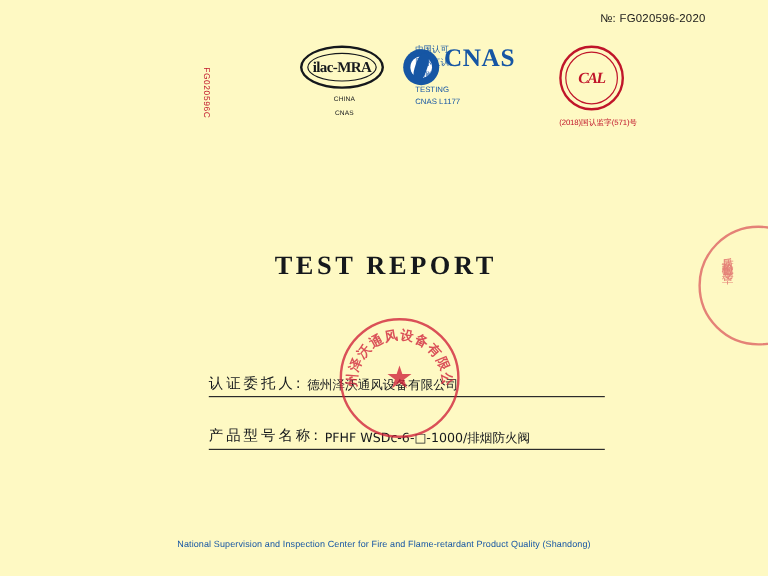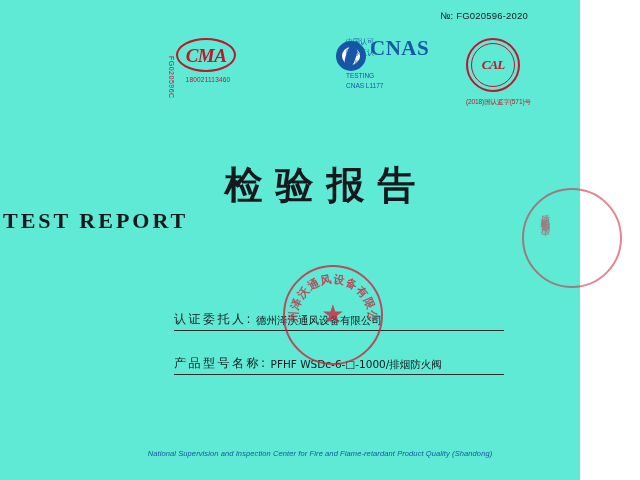--- a/index.html
+++ b/index.html
@@ -8,24 +8,23 @@
     background: #ffffff;
   }
   body {
     width: 640px;
     height: 480px;
     overflow: hidden;
     font-family: "Liberation Serif", serif;
   }
   .page {
     position: relative;
-    width: 560px;
+    width: 640px;
     height: 480px;
-    background: #5eead4;
-    padding-left: 20px;
+    background: #fef9c3;
   }
   
   .report-no {
     position: absolute;
     top: 10px;
     right: 52px;
     font-family: "Liberation Sans", sans-serif;
     font-size: 9.5px;
     color: #1a1a1a;
     letter-spacing: 0.2px;
@@ -223,21 +222,21 @@
     font-size: 38px;
     letter-spacing: 13px;
     color: #15181c;
     text-indent: 13px;
   }
   .title-en {
     position: absolute;
     top: 208px;
     left: 0;
     width: 640px;
-    text-align: left;
+    text-align: center;
     font-family: "Liberation Serif", serif;
     font-weight: bold;
     font-size: 22px;
     letter-spacing: 3px;
     color: #15181c;
     text-indent: 3px;
   }
   
   .fields {
     position: absolute;
@@ -367,41 +366,41 @@
     line-height: 1.2;
     white-space: nowrap;
   }
   .footer-en {
     font-family: "Liberation Sans", sans-serif;
     font-size: 7.5px;
     color: #1656a4;
     letter-spacing: 0.1px;
     margin-top: 3px;
     white-space: nowrap;
-    font-style: italic;
   }
 </style>
 </head>
 <body>
 
 <div class="page">
 
   <div class="report-no">№: FG020596-2020</div>
 
   <div class="logos">
 
     <div class="vcode">FG020596C</div>
 
-    <div class="logo-block cma-wrap">
-      <div class="cma-oval">
-        <span class="cma-text">CMA</span>
+
+    <div class="logo-block mra-wrap">
+      <div class="mra-oval">
+        <span class="mra-text">ilac-MRA</span>
       </div>
-      <div class="cma-code">180021113460</div>
-    </div>
-
+      <div class="mra-sub">CHINA</div>
+      <div class="mra-sub">CNAS</div>
+    </div>
 
     <div class="logo-block cnas-wrap">
       <div class="cnas-mark"></div>
       <div class="cnas-right">
         <div class="cnas-word">CNAS</div>
       </div>
     </div>
     <div style="position:absolute; left:336px; top:-2px; width:60px;">
       <div class="cnas-cn" style="position:absolute; left:10px; top:2px;">中国认可</div>
       <div class="cnas-cn" style="position:absolute; left:10px; top:13px;">国际互认</div>
@@ -412,21 +411,20 @@
 
     <div class="logo-block cal-wrap">
       <div class="cal-circle">
         <div class="cal-inner"></div>
         <span class="cal-text">CAL</span>
       </div>
       <div class="cal-code">(2018)国认监字(571)号</div>
     </div>
   </div>
 
-  <div class="title-cn">检验报告</div>
   <div class="title-en">TEST REPORT</div>
 
   <div class="fields">
     <div class="field-row">
       <span class="field-label">认证委托人:</span>
       <span class="field-value">德州泽沃通风设备有限公司</span>
     </div>
     <div class="field-row">
       <span class="field-label">产品型号名称:</span>
       <span class="field-value">PFHF WSDc-6-□-1000/排烟防火阀</span>

